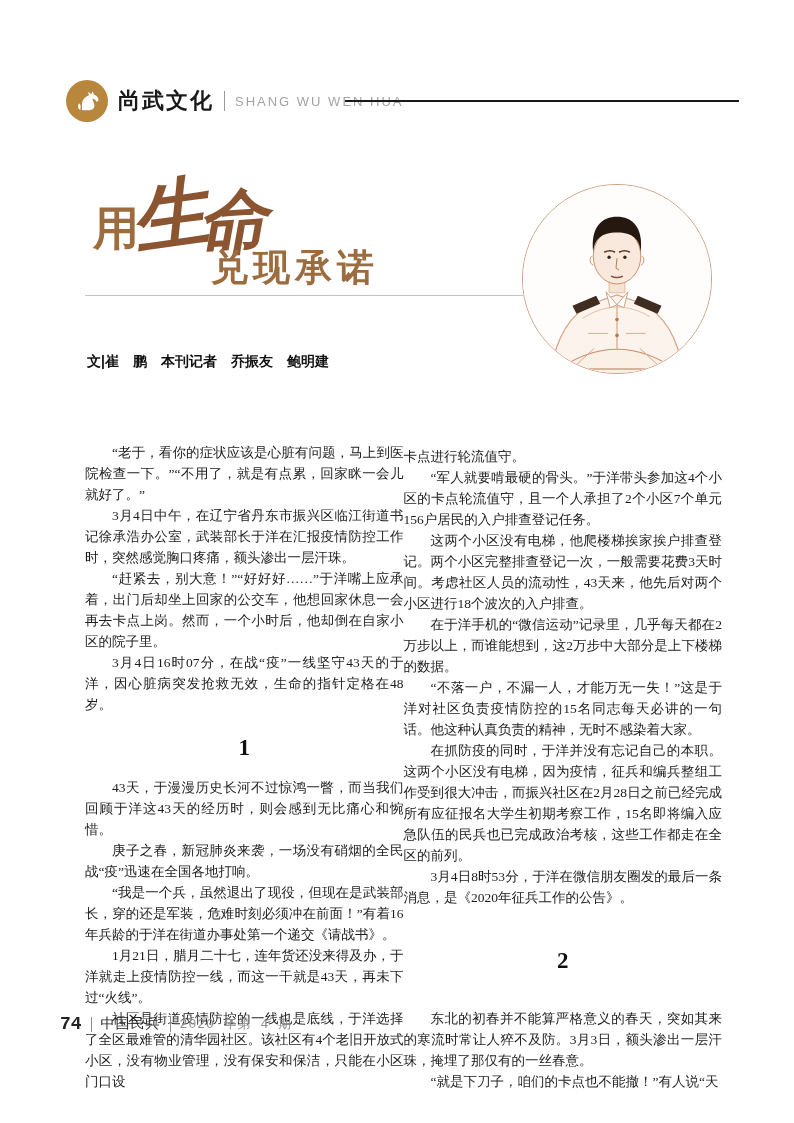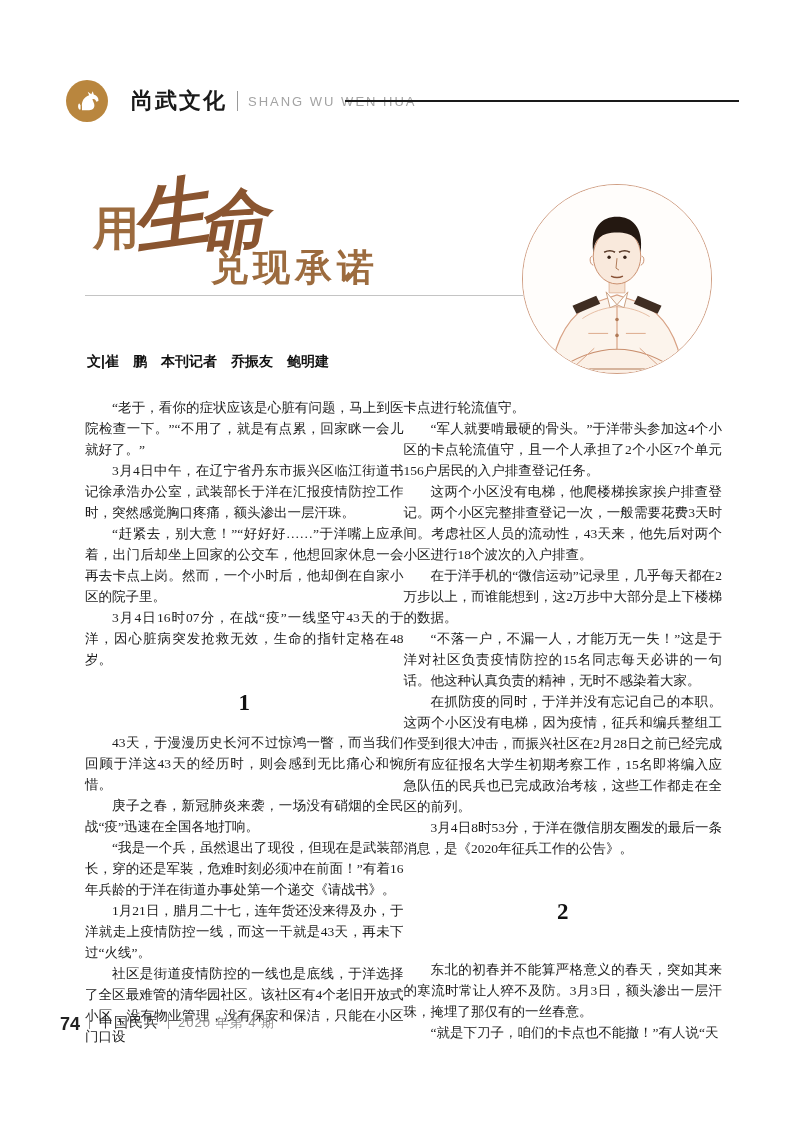--- a/index.html
+++ b/index.html
@@ -6,21 +6,21 @@
   .page{
     position:relative;width:794px;height:1123px;margin:0 auto;
     background:#ffffff;overflow:hidden;
     font-family:"Liberation Serif", serif;color:#1c1c1c;
   }
   
   .header{position:absolute;top:80px;left:66px;display:flex;align-items:center;}
   .logo{width:42px;height:42px;border-radius:50%;background:#b9863e;
     display:flex;align-items:center;justify-content:center;flex:0 0 auto;}
   .brand-cn{font-family:"Liberation Sans", sans-serif;font-weight:bold;
-    font-size:22px;color:#191919;margin-left:23px;letter-spacing:2px;}
+    font-size:22px;color:#191919;margin-left:10px;letter-spacing:2px;}
   .brand-sep{width:1px;height:20px;background:#9a9a9a;margin:0 10px;}
   .brand-en{font-family:"Liberation Sans", sans-serif;font-size:13px;
     color:#a3a3a3;letter-spacing:2px;}
   .header-rule{position:absolute;top:100px;left:345px;width:394px;height:2px;
     background:#1a1a1a;}
   
   .title-area{position:absolute;top:0;left:0;width:100%;height:0;}
   .t-char{position:absolute;color:#9c6b3e;font-weight:600;}
   .t-yong{left:93px;top:198px;font-size:46px;}
   .t-sheng{left:132px;top:165px;font-size:76px;color:#8a5530;
@@ -30,33 +30,33 @@
   .t-rest{left:211px;top:243px;font-size:37px;letter-spacing:5px;}
   .title-rule{position:absolute;top:295px;left:85px;width:438px;height:1px;
     background:#c4c4c4;}
   .byline{position:absolute;top:310px;left:87px;
     font-family:"Liberation Sans", sans-serif;font-weight:bold;
     font-size:14px;color:#111;margin-top:43px;}
   
   .portrait{position:absolute;left:522px;top:184px;width:188px;height:188px;
     border-radius:50%;border:1px solid #cf9d82;overflow:hidden;background:#fffdfb;}
   
-  .article{position:absolute;top:397px;left:85px;width:637px;
-    display:flex;}
+  .article{position:absolute;top:442px;left:85px;width:637px;
+    display:flex;align-items:flex-end;}
   .col{flex:1 1 0;min-width:0;}
   .para{margin:0;font-size:13.5px;line-height:21px;text-align:justify;
     text-indent:2em;color:#1c1c1c;}
   .para.noindent{text-indent:0;}
   .sec-num{font-family:"Liberation Serif", serif;font-weight:bold;
     font-size:23px;text-align:center;color:#111;}
   .sec-num.one{margin:20px 0 16px 0;}
   .sec-num.two{margin:40px 0 34px 0;}
   
   .footer{position:absolute;top:1014px;left:60px;display:flex;
-    font-family:Liberation Sans, sans-serif;}
+    align-items:center;font-family:Liberation Mono, monospace;}
   .pg-num{font-size:18px;font-weight:bold;color:#222;}
   .f-sep{width:1px;height:15px;background:#8d8d8d;margin:0 9px;}
   .f-mag{font-size:14px;color:#222;letter-spacing:1px;}
   .f-issue{font-size:13px;color:#8d8d8d;letter-spacing:1px;}
 </style>
 </head>
 <body>
 
 <div class="page">
 

